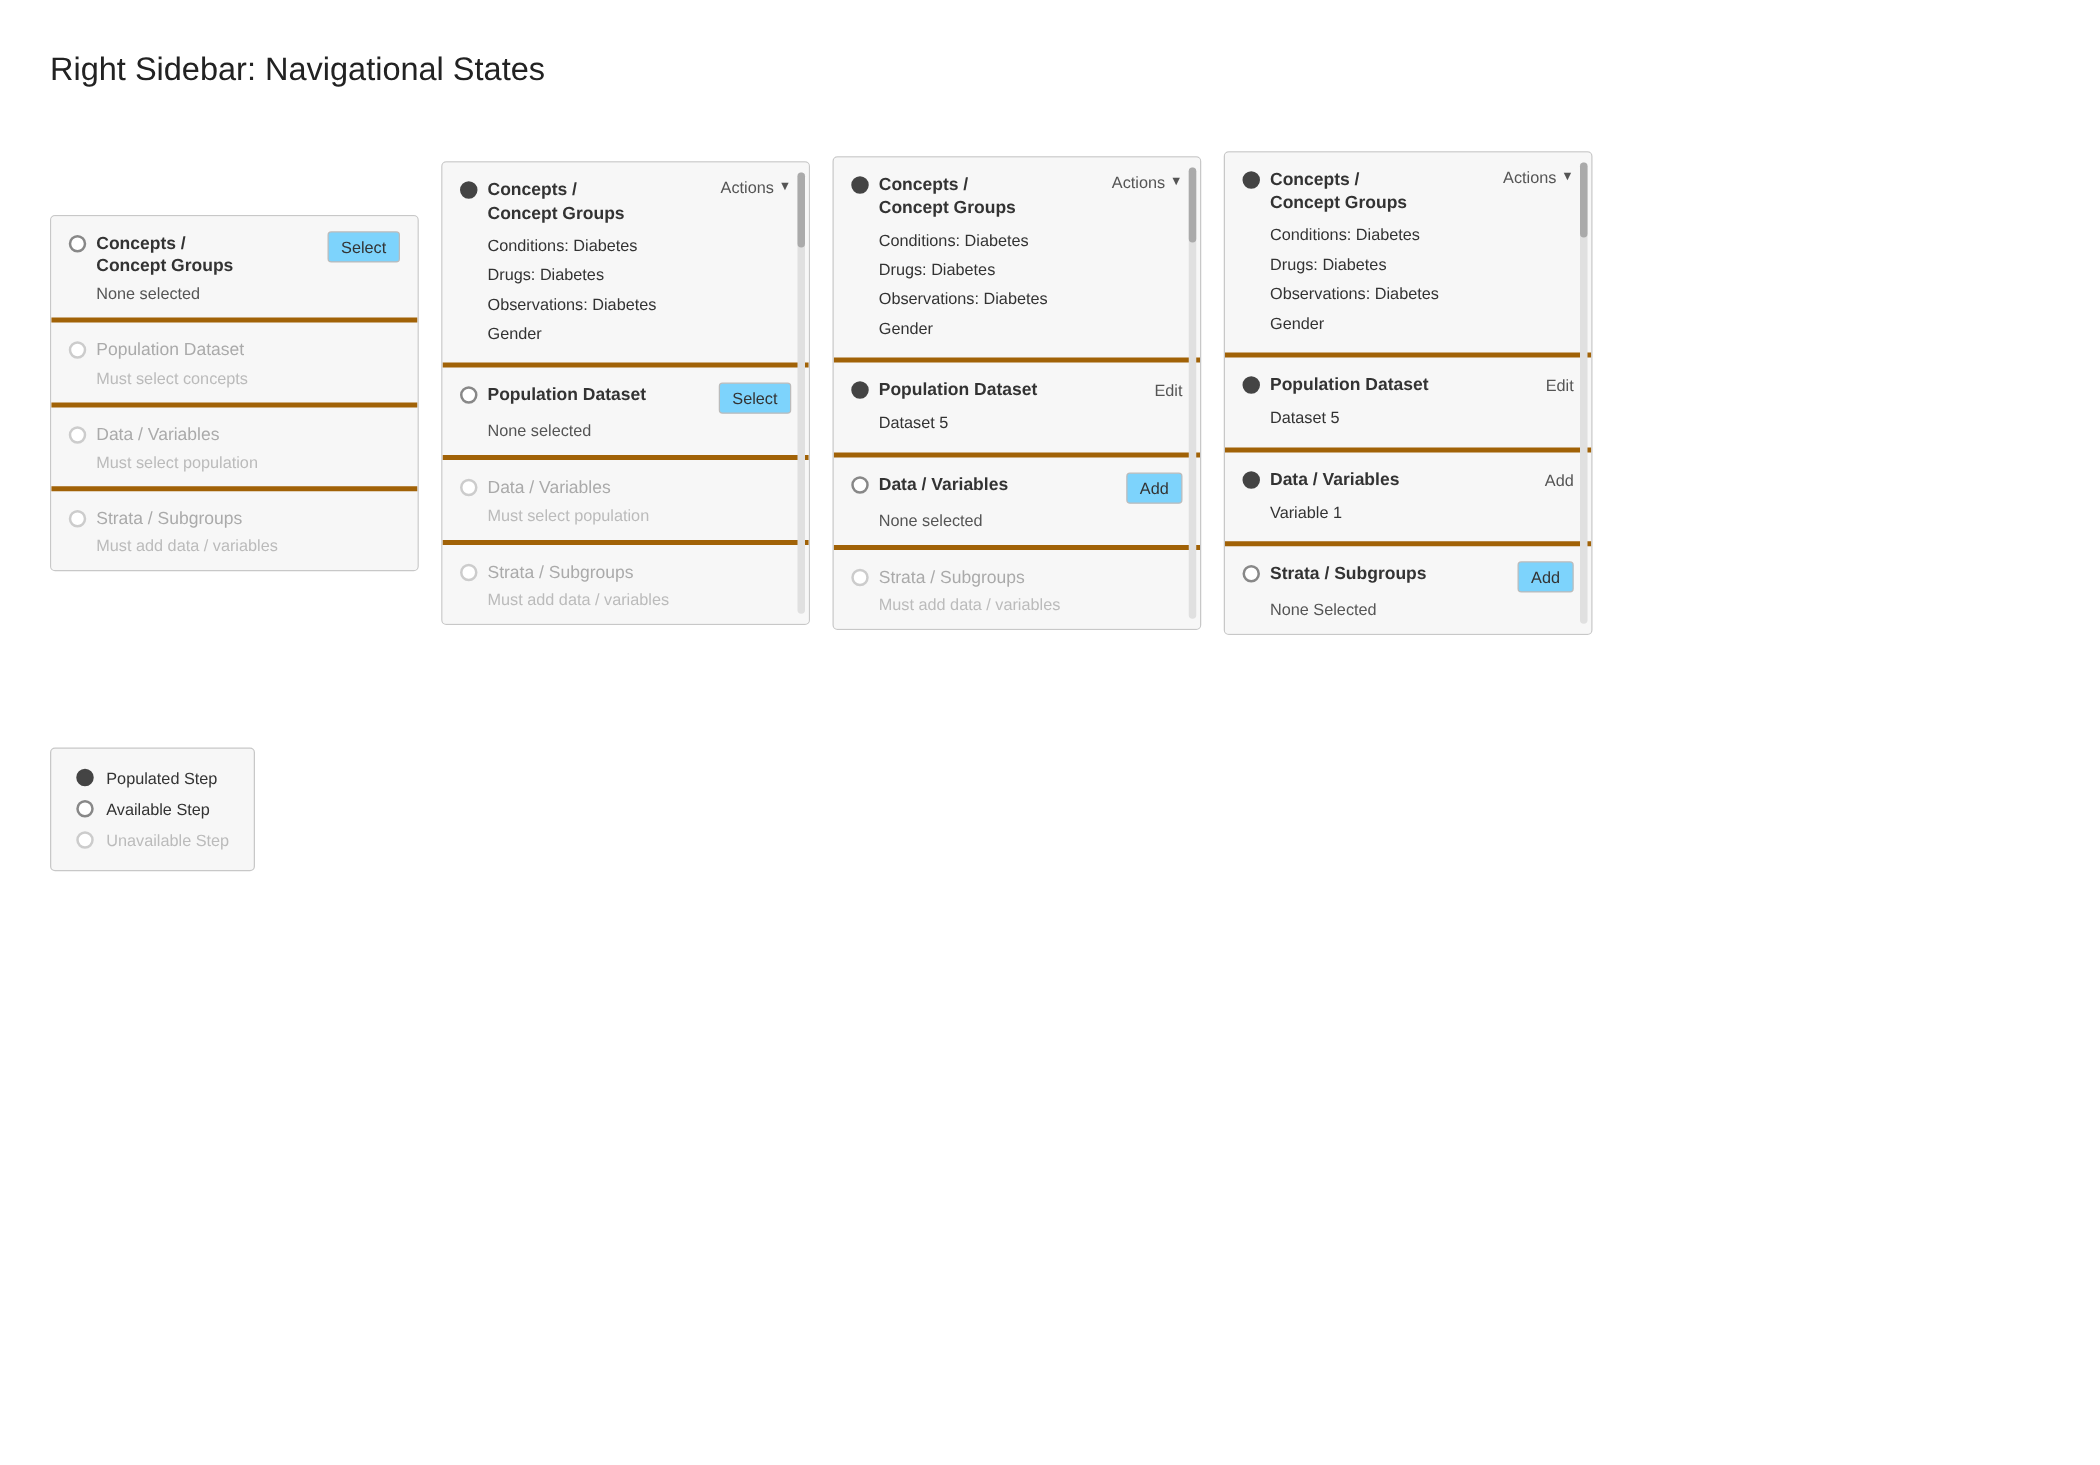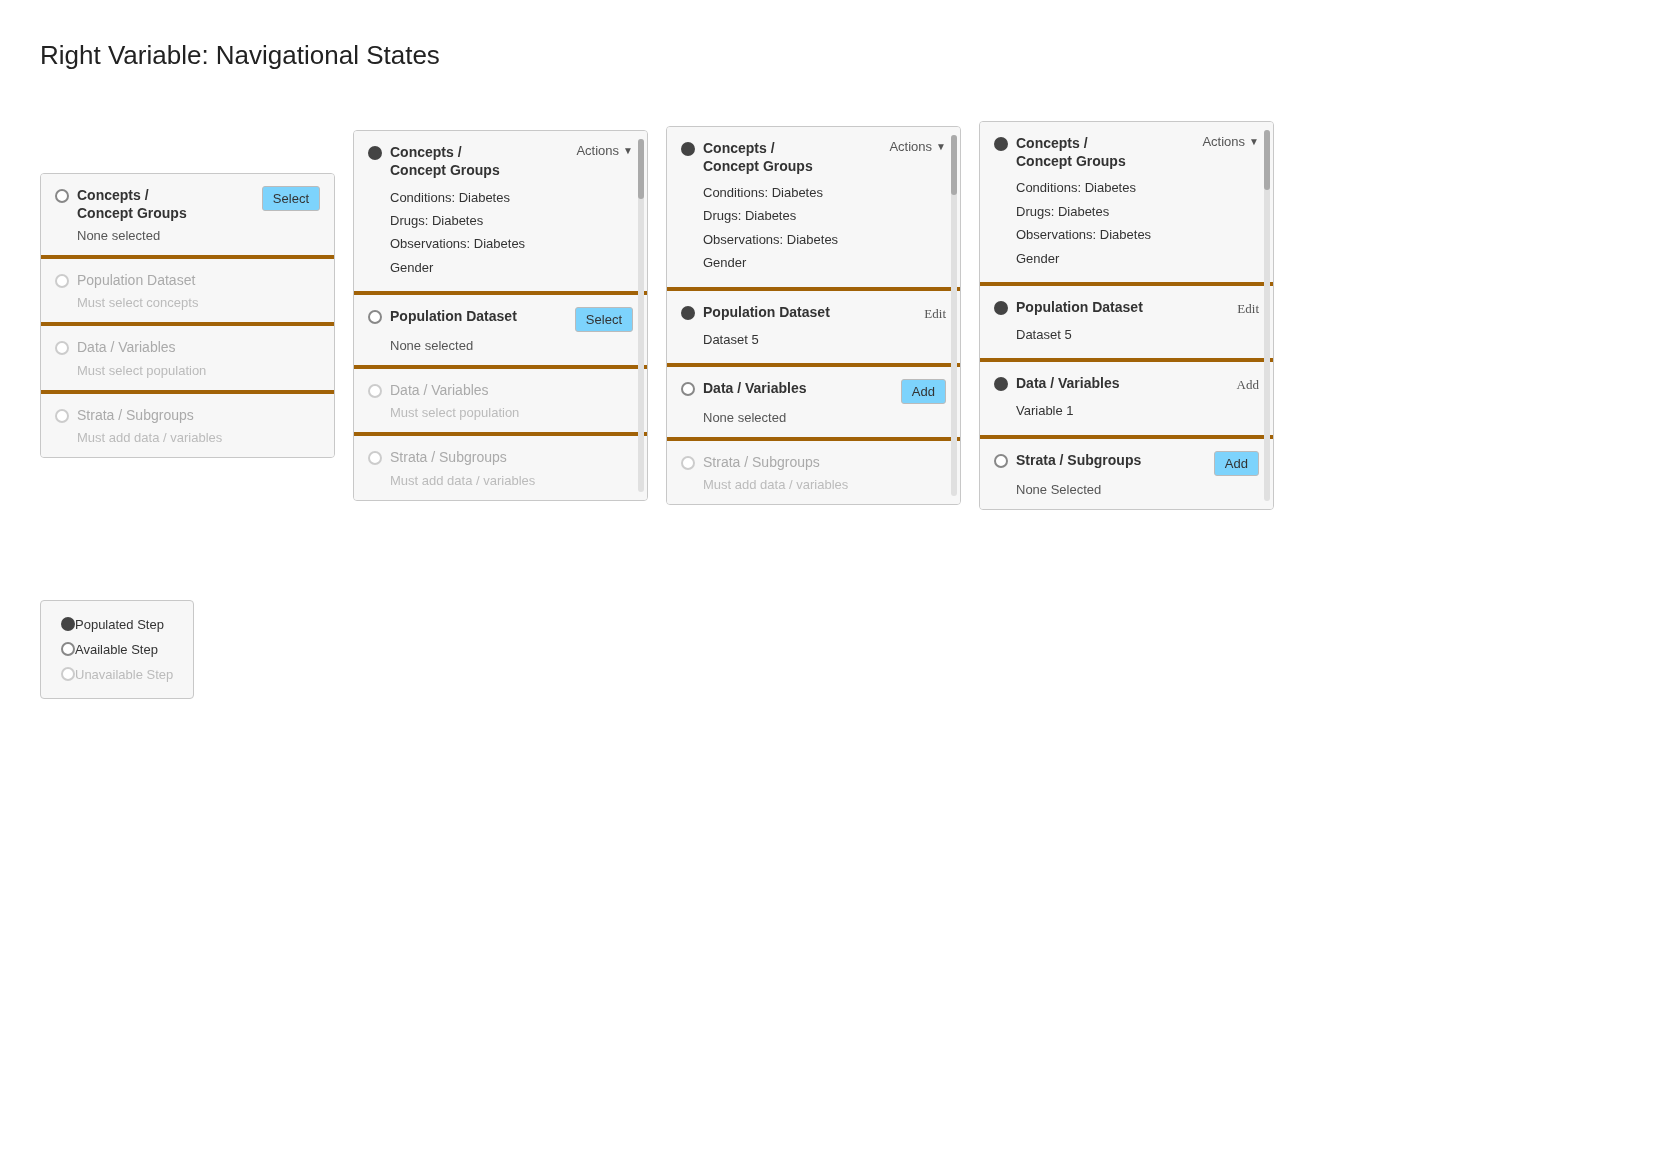--- a/index.html
+++ b/index.html
@@ -104,21 +104,20 @@
       white-space: nowrap;
       flex-shrink: 0;
     }
 
     .section-action-link {
       font-size: 13px;
       color: #555;
       cursor: pointer;
       padding-top: 3px;
       white-space: nowrap;
-      font-family: Liberation Serif, serif;
     }
 
     .section-value {
       margin-left: 22px;
       margin-top: 2px;
       color: #555;
       font-size: 13px;
     }
 
     .section-value.unavailable {
@@ -178,21 +177,21 @@
       margin-top: 90px;
       border: 1.5px solid #c8c8c8;
       border-radius: 4px;
       background: #f7f7f7;
       display: inline-block;
       padding: 16px 20px;
     }
 
     .legend-item {
       display: flex;
-      align-items: center;
+      gap: 10px;
       margin-bottom: 10px;
     }
 
     .legend-item:last-child {
       margin-bottom: 0;
     }
 
     .legend-dot {
       width: 14px;
       height: 14px;
@@ -207,21 +206,21 @@
 
     .legend-label.unavailable {
       color: #bbb;
     }
   </style>
 </head>
 <body>
 
 
 
-<h1 class="page-title">Right Variable: Navigational States</h1>
+<h1 class="page-title">Right Sidebar: Navigational States</h1>
 
 <div class="panels-container">
 
 <div class="panel">
       <div class="panel-section">
         <div class="section-header">
           <div class="section-title-row">
             <div class="step-indicator step-available"></div>
             <div class="section-title">Concepts /<br>Concept Groups</div>
           </div>

